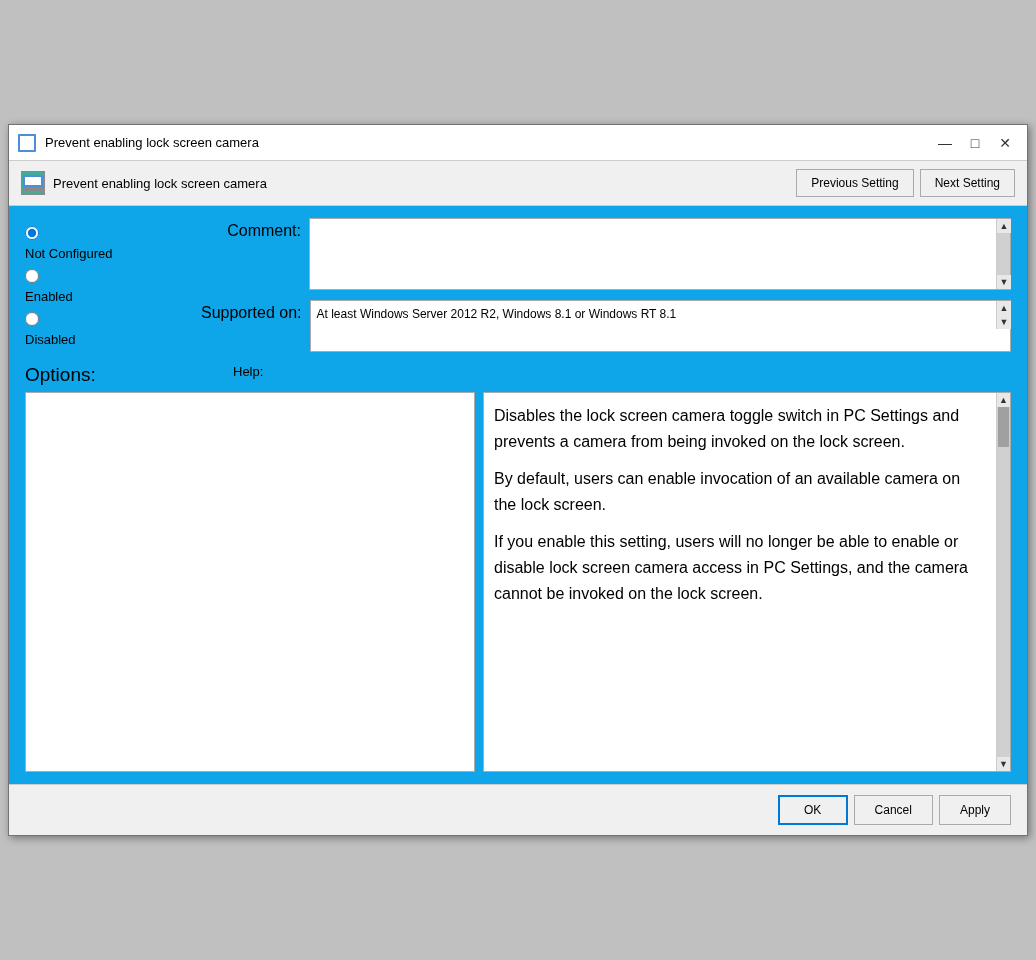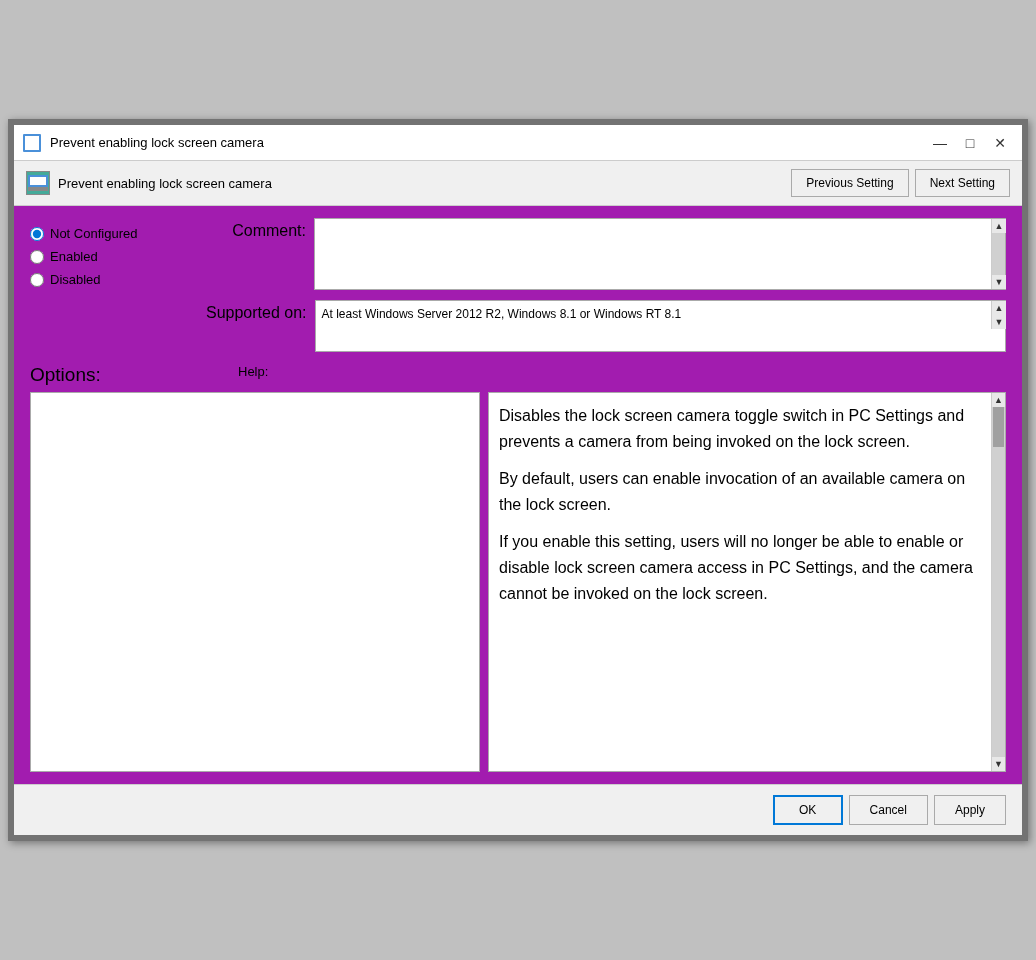--- a/index.html
+++ b/index.html
@@ -15,22 +15,22 @@
       display: flex;
       align-items: center;
       justify-content: center;
       width: 1036px;
       height: 960px;
       overflow: hidden;
     }
 
     .window {
       width: 1020px;
-      background: #a21caf;
-      border: 6px solid #737373;
+      background: #0ea5e9;
+      border: 1px solid #737373;
       box-shadow: 2px 2px 8px rgba(0,0,0,0.4);
       display: flex;
       flex-direction: column;
     }
 
     .title-bar {
       background: #ffffff;
       display: flex;
       align-items: center;
       justify-content: space-between;
@@ -133,23 +133,24 @@
     .radio-group {
       display: flex;
       flex-direction: column;
       gap: 8px;
       min-width: 160px;
       padding-top: 8px;
     }
 
     .radio-item {
       display: flex;
-      align-items: center;
+      align-items: flex-start;
       gap: 6px;
       cursor: pointer;
+      flex-direction: column;
     }
 
     .radio-item input[type="radio"] {
       accent-color: #0078d7;
       width: 14px;
       height: 14px;
       cursor: pointer;
     }
 
     .right-fields {

